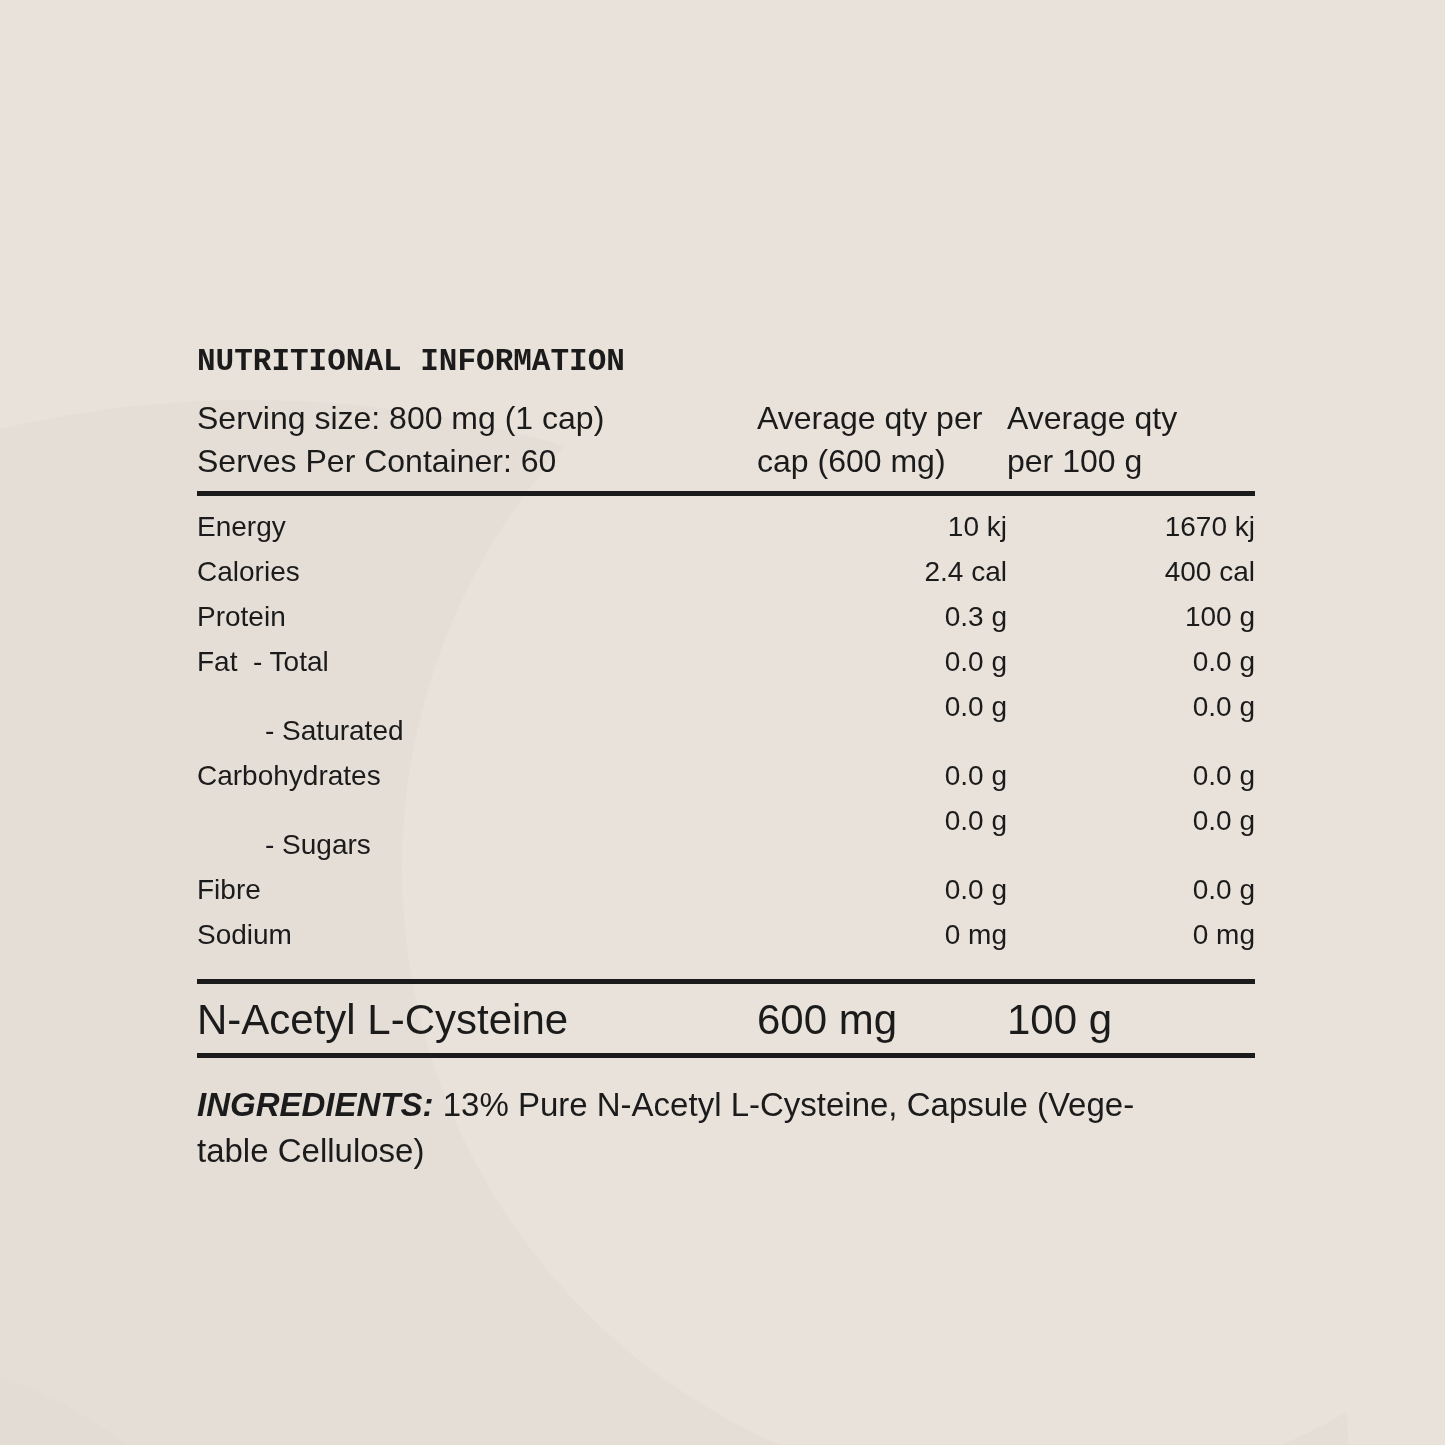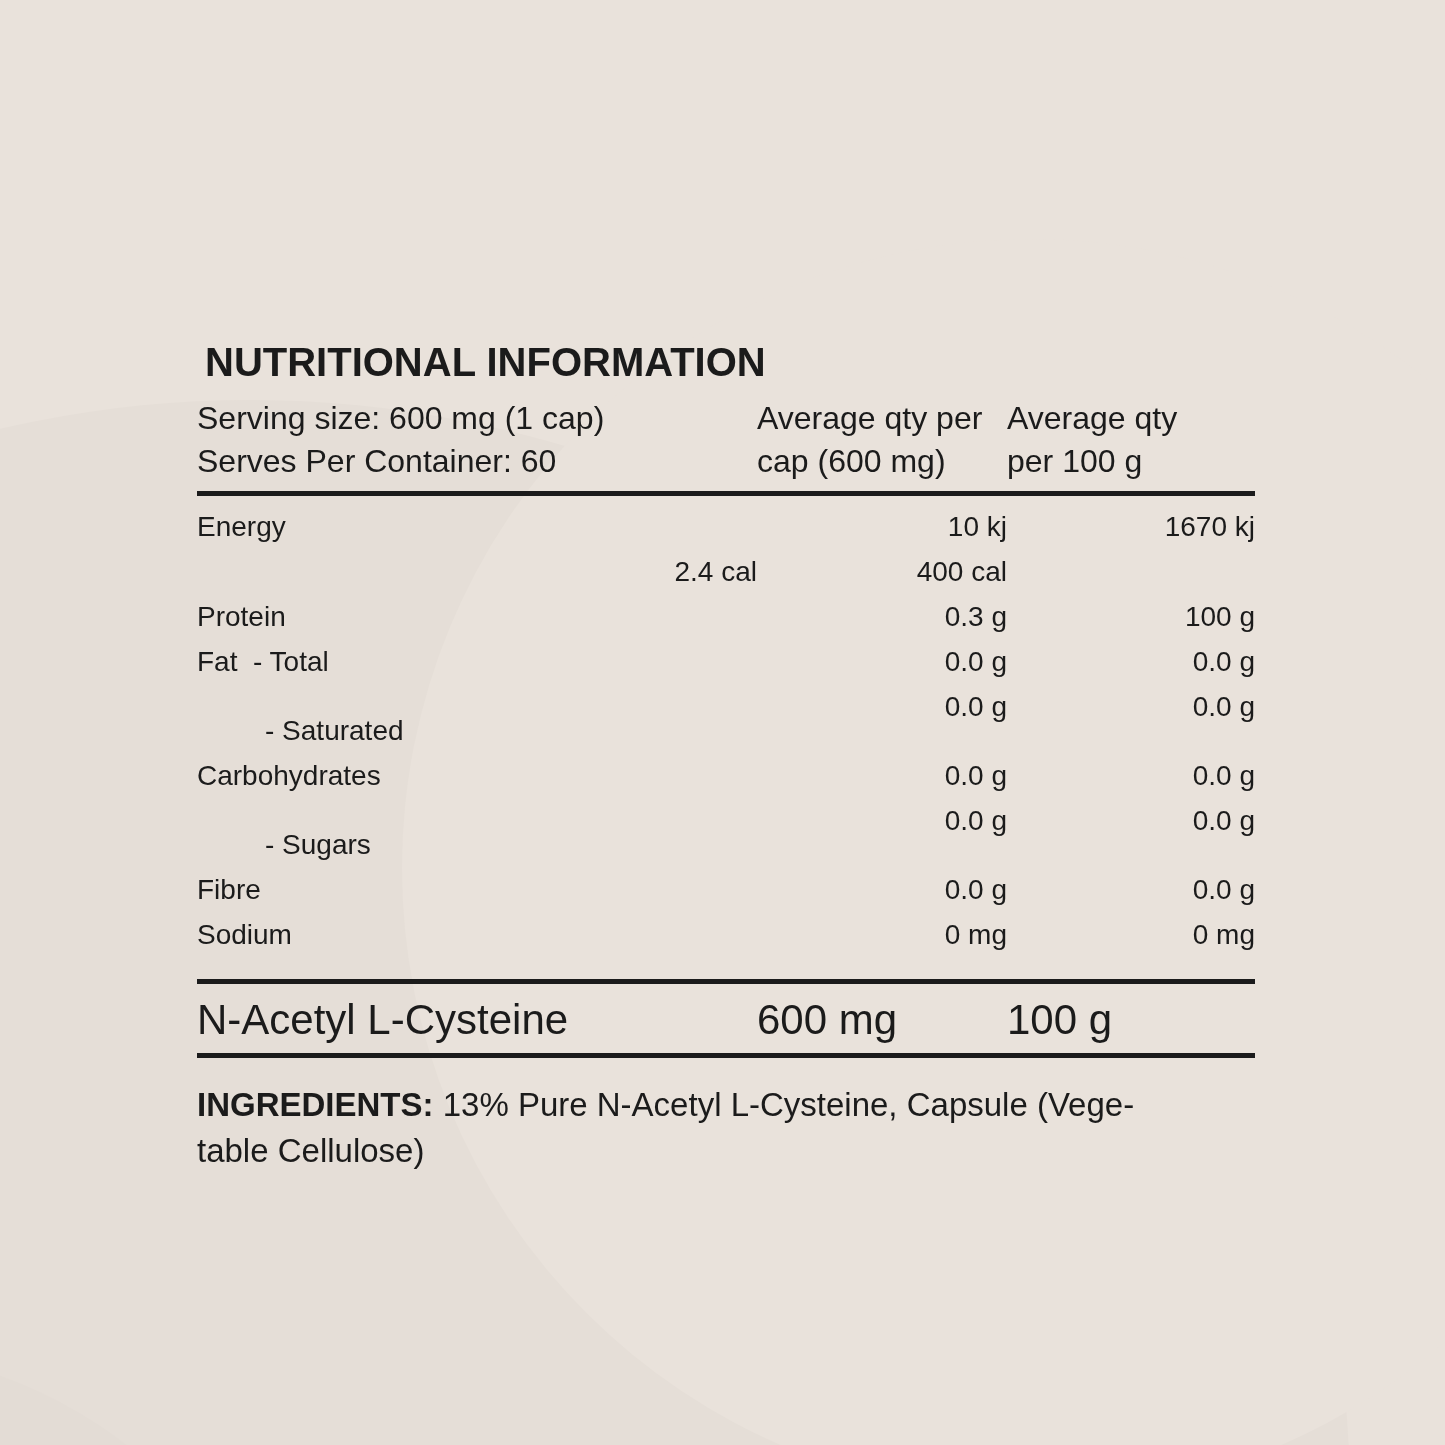--- a/index.html
+++ b/index.html
@@ -14,23 +14,24 @@
   .swirl { position: absolute; border-radius: 50%; }
   .swirl-dark   { left: -850px; top: 400px;  width: 2200px; height: 2200px; background: #e5ded7; }
   .swirl-base   { left: 402px;  top: 239px;  width: 1258px; height: 1258px; background: #e9e2db; }
   .swirl-corner { left: -600px; top: 1350px; width: 900px;  height: 900px;  background: #e3dcd5; }
 
   .label {
     position: absolute; left: 197px; top: 341px; width: 1058px;
     z-index: 2;
   }
   .title {
-    margin: 0 0 14px 8px;
-    font-size: 40px; font-weight: bold; line-height: 42px;
+    margin: 0 0 14px 0;
+    font-size: 31px; font-weight: bold; line-height: 42px;
     letter-spacing: 0px;
+    font-family: Liberation Mono, monospace;
   }
   .grid { display: grid; grid-template-columns: 560px 250px 248px; }
   .hdr { padding-bottom: 8px; border-bottom: 5px solid #1b1b1b; }
   .hdr .cell { font-size: 32px; line-height: 43px; }
   .hdr .right { text-align: left; }
 
   .rows-wrap { padding: 8px 0 22px 0; border-bottom: 5px solid #1b1b1b; }
   .row { display: grid; grid-template-columns: 560px 250px 248px; }
   .row .cell { font-size: 28px; line-height: 45px; }
   .row .name { white-space: pre-wrap; }
@@ -38,36 +39,36 @@
   .row .val { text-align: right; }
 
   .active-row { padding: 17px 0 14px 0; border-bottom: 5px solid #1b1b1b; }
   .active-row .cell { font-size: 42px; line-height: 38px; }
   .active-row .val { text-align: left; }
 
   .ingredients {
     margin: 24px 0 0 0;
     font-size: 33px; line-height: 46px;
   }
-  .ingredients .b { font-weight: bold; }
+  .ingredients .b { font-weight: bold; font-style: italic; }
 </style>
 </head>
 <body>
 
 <div class="swirl swirl-dark"></div>
 <div class="swirl swirl-base"></div>
 <div class="swirl swirl-corner"></div>
 
 <div class="label">
 
   <h1 class="title">NUTRITIONAL INFORMATION</h1>
 
   <div class="grid hdr">
     <div class="cell">
-      <div>Serving size: 600 mg (1 cap)</div>
+      <div>Serving size: 800 mg (1 cap)</div>
       <div>Serves Per Container: 60</div>
     </div>
     <div class="cell right">
       <div>Average qty per</div>
       <div>cap (600 mg)</div>
     </div>
     <div class="cell right">
       <div>Average qty</div>
       <div>per 100 g</div>
     </div>
@@ -75,20 +76,21 @@
 
   <div class="rows-wrap">
 
       <div class="row">
         <div class="cell name">Energy</div>
         <div class="cell val">10 kj</div>
         <div class="cell val">1670 kj</div>
       </div>
 
       <div class="row">
+        <div class="cell name">Calories</div>
         <div class="cell val">2.4 cal</div>
         <div class="cell val">400 cal</div>
       </div>
 
       <div class="row">
         <div class="cell name">Protein</div>
         <div class="cell val">0.3 g</div>
         <div class="cell val">100 g</div>
       </div>
 

